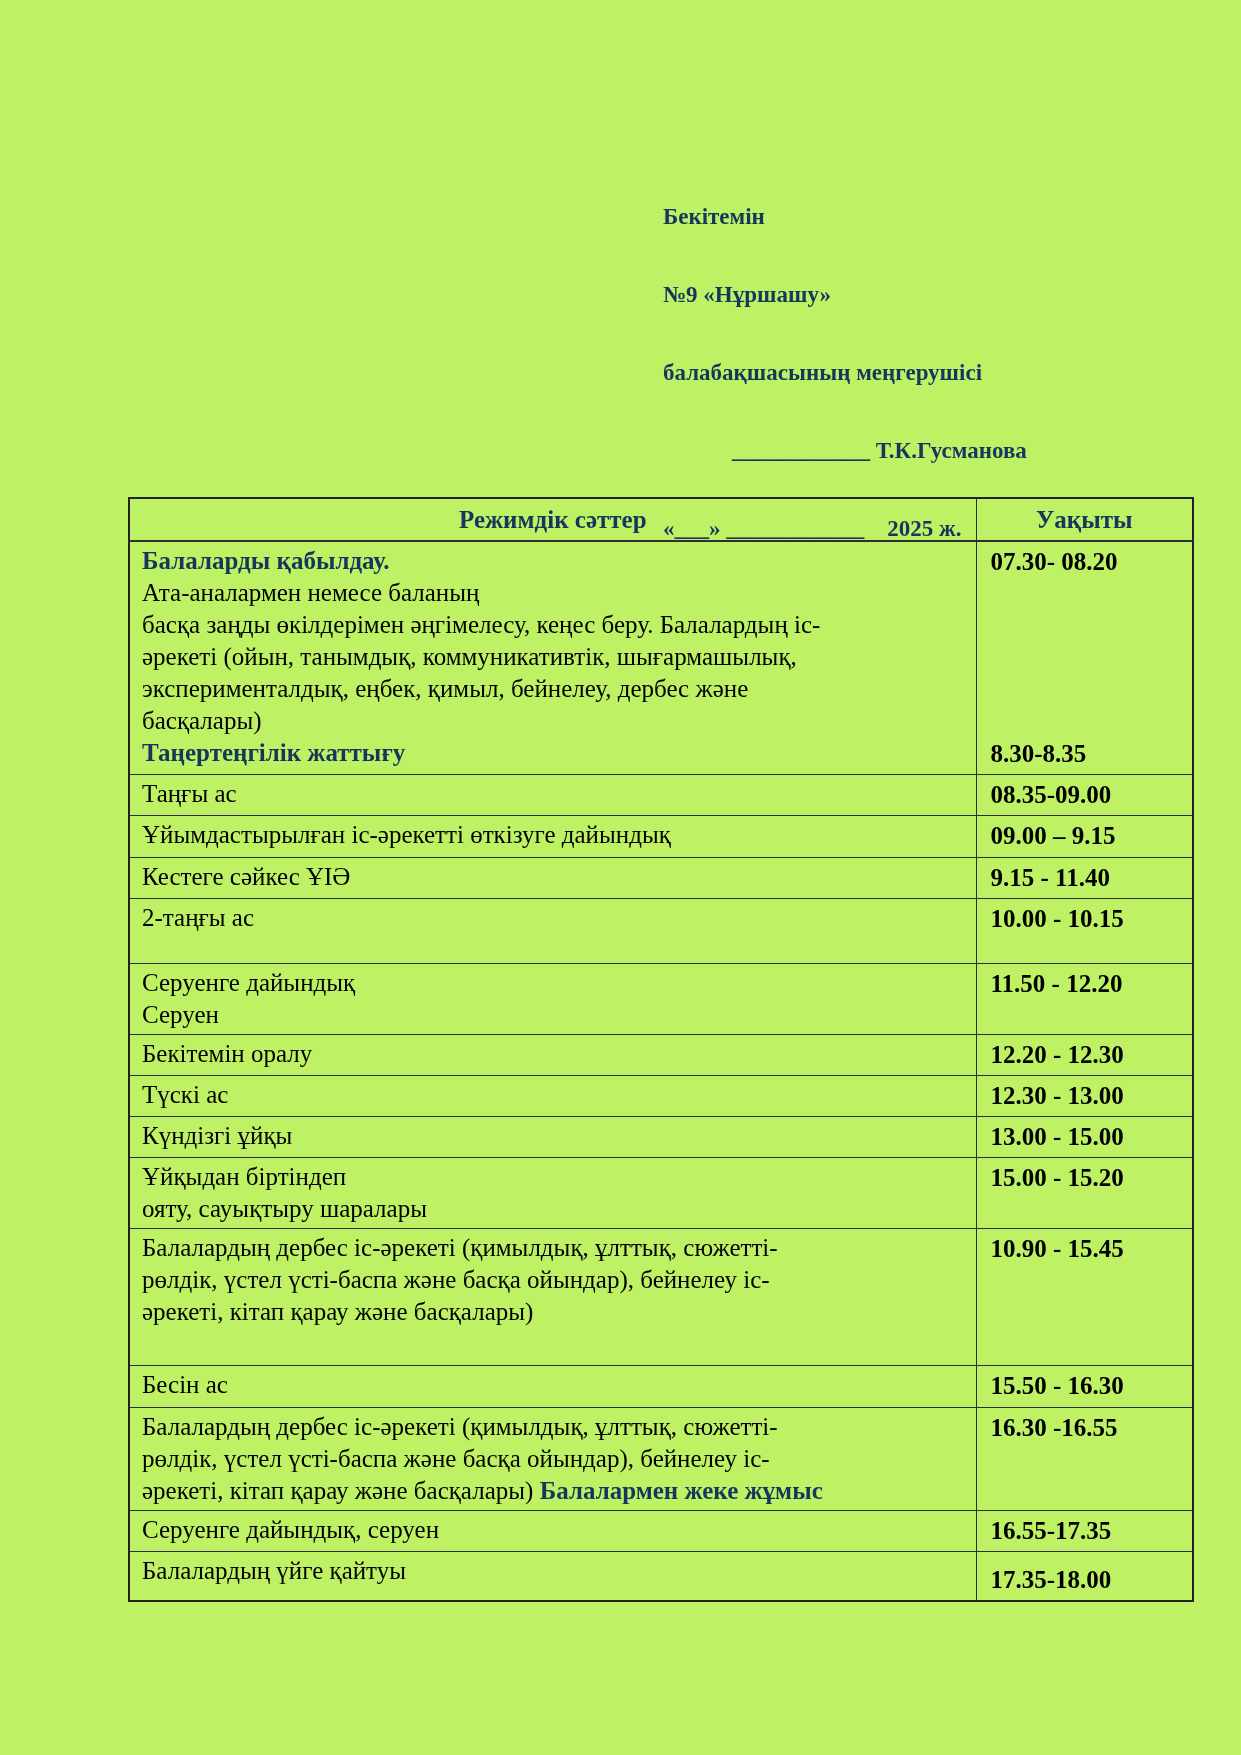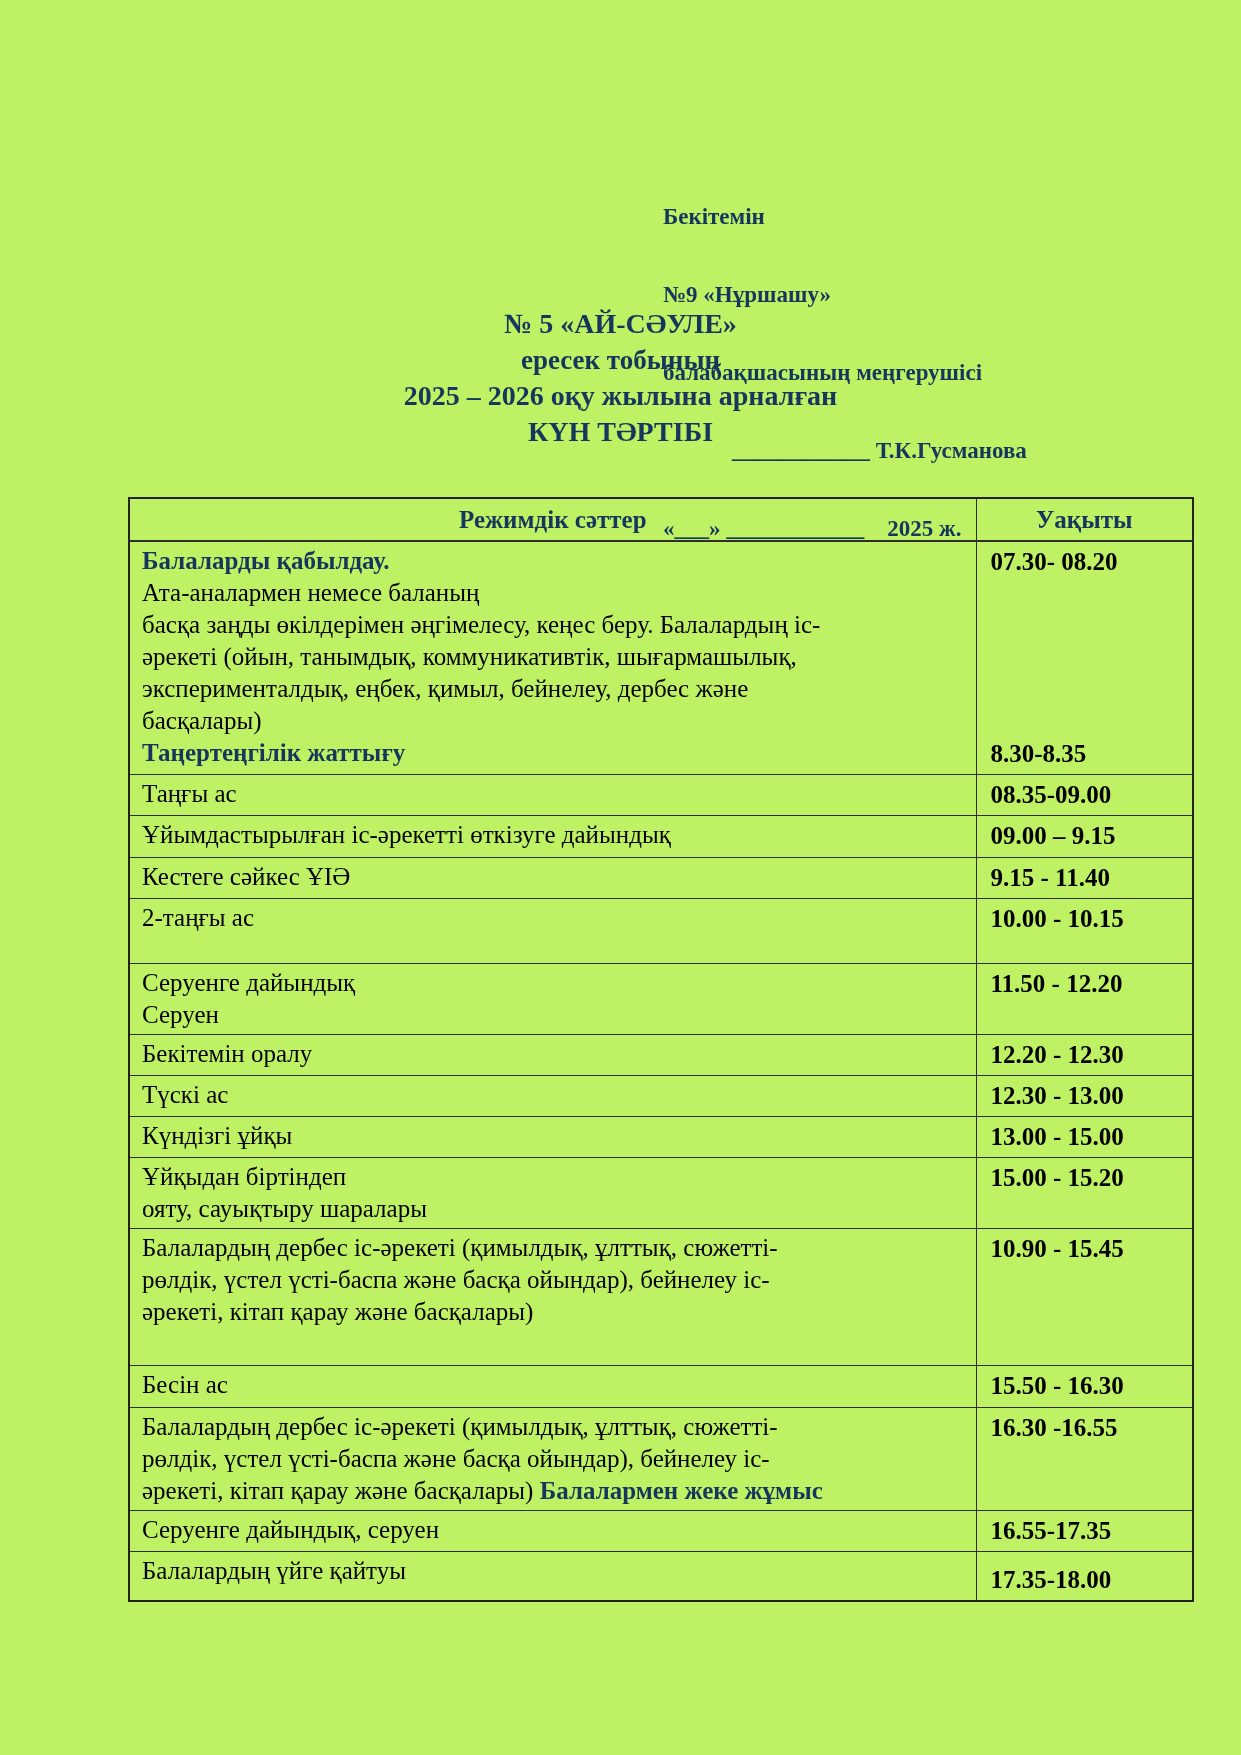--- a/index.html
+++ b/index.html
@@ -74,26 +74,20 @@
 <div class="page">
 
   <div class="approval">
     <div>Бекітемін</div>
     <div>№9 «Нұршашу»</div>
     <div>балабақшасының меңгерушісі</div>
     <div>            ____________ Т.К.Гусманова</div>
     <div>«___» ____________    2025 ж.</div>
   </div>
 
-  <div class="title-block">
-    <div class="title-line">№ 5 «АЙ-СӘУЛЕ»</div>
-    <div class="title-line small">ересек тобының</div>
-    <div class="title-line">2025 – 2026 оқу жылына арналған</div>
-    <div class="title-line">КҮН ТӘРТІБІ</div>
-  </div>
 
   <table class="schedule">
     <colgroup>
         <col class="c1">
         <col class="c2">
       </colgroup>
     <thead>
       <tr>
         <th>Режимдік сәттер</th>
         <th>Уақыты</th>

